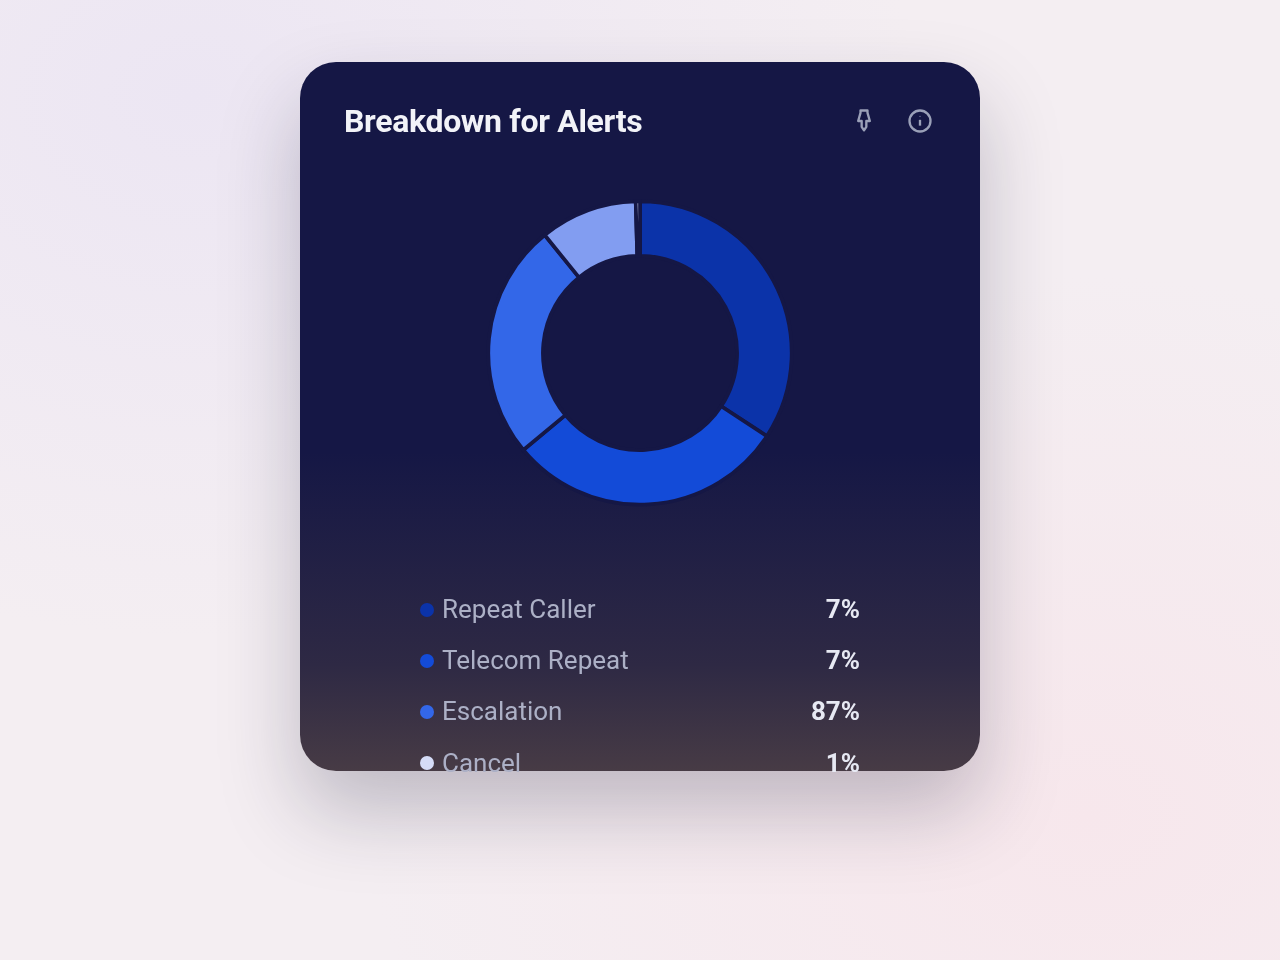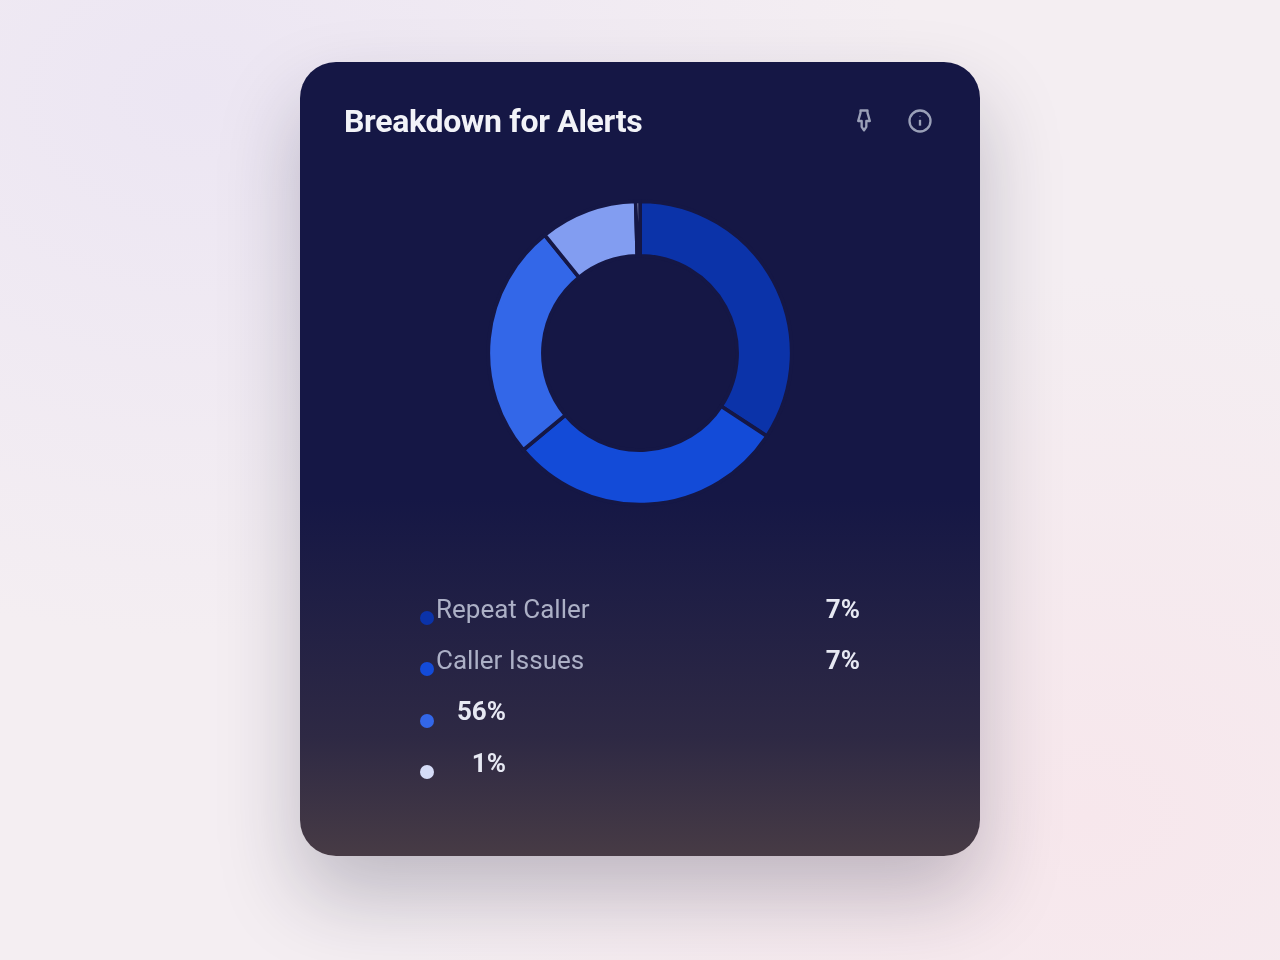--- a/index.html
+++ b/index.html
@@ -8,21 +8,21 @@
     background:
       radial-gradient(1200px 900px at 15% 10%, #ece6f3 0%, rgba(236,230,243,0) 60%),
       radial-gradient(1200px 900px at 85% 85%, #f7e7ec 0%, rgba(247,231,236,0) 60%),
       #f4eef2;
     overflow:hidden;
   }
 
   .card{
     position:absolute;
     left:50%;top:62px;transform:translateX(-50%);
-    width:680px;height:794px;
+    width:680px;height:709px;
     border-radius:36px;
     background:linear-gradient(180deg,#151745 0%,#151745 55%,#2e2944 85%,#473b45 100%);
     box-shadow:0 40px 80px rgba(30,30,60,0.25);
     padding:40px 44px 0 44px;
     box-sizing:border-box;
     color:#aeb2c8;
   }
 
   .card-header{
     display:flex;align-items:center;justify-content:space-between;
@@ -36,21 +36,21 @@
   .icon-btn svg{width:28px;height:28px;stroke:currentColor;fill:none;stroke-width:2;}
 
   .donut-wrap{
     width:100%;display:flex;align-items:center;justify-content:center;
     margin-top:20px;margin-bottom:46px;
   }
   .donut-svg{width:370px;height:370px;}
 
   .legend{width:440px;margin:0 auto;}
   .legend-row{
-    display:flex;align-items:flex-end;gap:2px;
+    display:flex;align-items:center;gap:8px;
     font-size:26px;line-height:1.2;
     padding:10px 0;
   }
   .legend-dot{width:14px;height:14px;border-radius:50%;flex:0 0 14px;}
   .legend-label{flex:1;color:#acb0c6;}
   .legend-value{color:#e7e9f3;font-weight:700;min-width:70px;text-align:right;}
 </style>
 </head>
 <body>
 
@@ -85,26 +85,28 @@
   </div>
 
   <div class="legend" id="legend">
     <div class="legend-row">
       <span class="legend-dot" style="background: rgb(11, 51, 169);"></span>
       <span class="legend-label">Repeat Caller</span>
       <span class="legend-value">7%</span>
     </div>
     <div class="legend-row">
       <span class="legend-dot" style="background: rgb(19, 75, 216);"></span>
-      <span class="legend-label">Caller Issues</span>
+      <span class="legend-label">Telecom Repeat</span>
       <span class="legend-value">7%</span>
     </div>
     <div class="legend-row">
       <span class="legend-dot" style="background: rgb(51, 103, 232);"></span>
-      <span class="legend-value">56%</span>
+      <span class="legend-label">Escalation</span>
+      <span class="legend-value">87%</span>
     </div>
     <div class="legend-row">
       <span class="legend-dot" style="background: rgb(213, 220, 247);"></span>
+      <span class="legend-label">Cancel</span>
       <span class="legend-value">1%</span>
     </div>
   </div>
 
 </div>
 
 </body></html>

